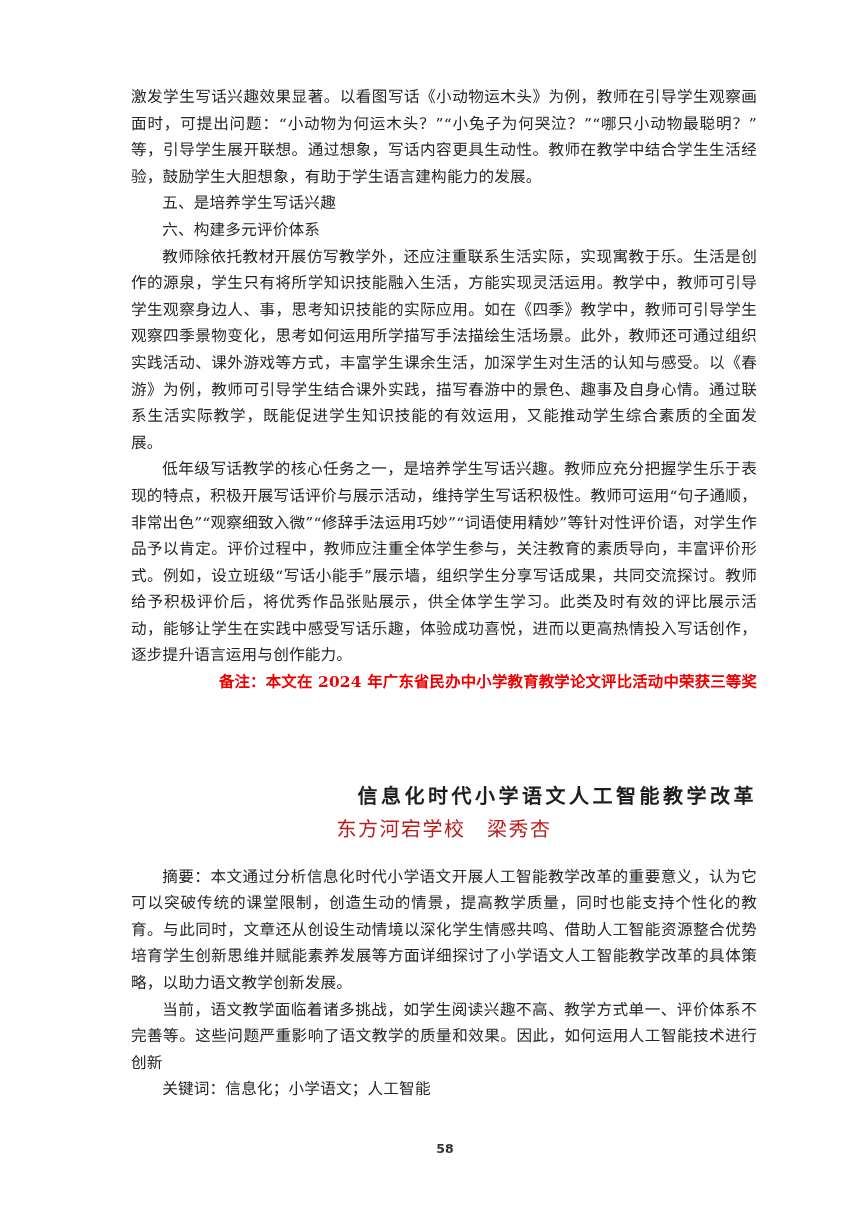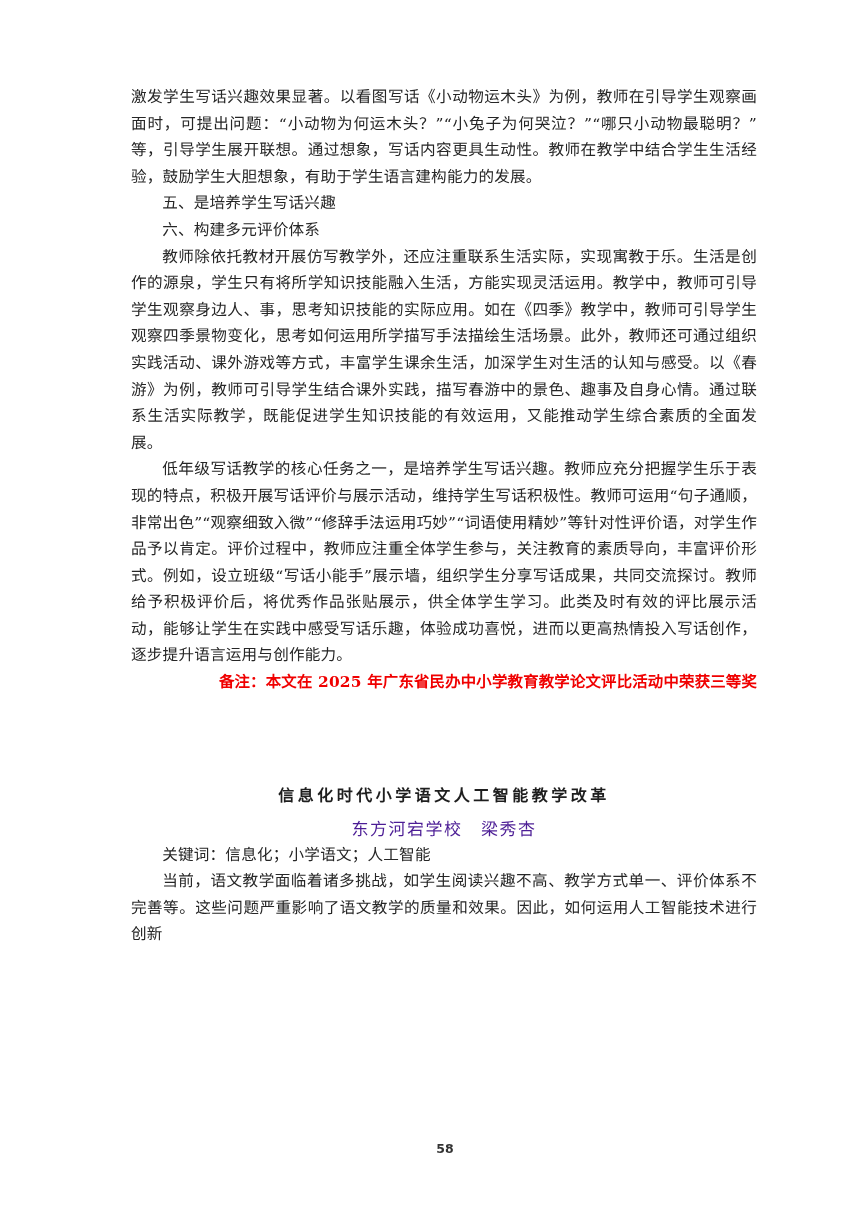--- a/index.html
+++ b/index.html
@@ -35,34 +35,34 @@
     margin: 0;
     font-size: 15.4px;
     line-height: 26.6px;
     font-weight: bold;
     color: #f00000;
     text-align: right;
     letter-spacing: 0.2px;
   }
   h1.title {
     margin: 83px 0 0 0;
-    font-size: 16px;
+    font-size: 20px;
     line-height: 34px;
     font-weight: bold;
-    text-align: center;
+    text-align: right;
     letter-spacing: 3.5px;
     color: #1e1e1e;
   }
   p.author {
     margin: 3px 0 0 0;
-    font-size: 17px;
+    font-size: 20px;
     line-height: 26px;
     text-align: center;
     letter-spacing: 1.5px;
-    color: #4c1d95;
+    color: #b91c1c;
   }
   p.abstract { margin-top: 22px; }
   .footer {
     position: absolute;
     left: 0;
     right: 0;
     top: 1138px;
     text-align: center;
   }
   .page-number {
@@ -83,29 +83,30 @@
 
     <p class="body indent">五、是培养学生写话兴趣</p>
 
     <p class="body indent">六、构建多元评价体系</p>
 
     <p class="body indent">教师除依托教材开展仿写教学外，还应注重联系生活实际，实现寓教于乐。生活是创作的源泉，学生只有将所学知识技能融入生活，方能实现灵活运用。教学中，教师可引导学生观察身边人、事，思考知识技能的实际应用。如在《四季》教学中，教师可引导学生观察四季景物变化，思考如何运用所学描写手法描绘生活场景。此外，教师还可通过组织实践活动、课外游戏等方式，丰富学生课余生活，加深学生对生活的认知与感受。以《春游》为例，教师可引导学生结合课外实践，描写春游中的景色、趣事及自身心情。通过联系生活实际教学，既能促进学生知识技能的有效运用，又能推动学生综合素质的全面发展。</p>
 
     <p class="body indent">低年级写话教学的核心任务之一，是培养学生写话兴趣。教师应充分把握学生乐于表现的特点，积极开展写话评价与展示活动，维持学生写话积极性。教师可运用“句子通顺，非常出色”“观察细致入微”“修辞手法运用巧妙”“词语使用精妙”等针对性评价语，对学生作品予以肯定。评价过程中，教师应注重全体学生参与，关注教育的素质导向，丰富评价形式。例如，设立班级“写话小能手”展示墙，组织学生分享写话成果，共同交流探讨。教师给予积极评价后，将优秀作品张贴展示，供全体学生学习。此类及时有效的评比展示活动，能够让学生在实践中感受写话乐趣，体验成功喜悦，进而以更高热情投入写话创作，逐步提升语言运用与创作能力。</p>
 
 
-    <p class="note">备注：本文在 2025 年广东省民办中小学教育教学论文评比活动中荣获三等奖</p>
+    <p class="note">备注：本文在 2024 年广东省民办中小学教育教学论文评比活动中荣获三等奖</p>
 
     <h1 class="title">信息化时代小学语文人工智能教学改革</h1>
 
     <p class="author">东方河宕学校　梁秀杏</p>
 
+    <p class="body indent abstract">摘要：本文通过分析信息化时代小学语文开展人工智能教学改革的重要意义，认为它可以突破传统的课堂限制，创造生动的情景，提高教学质量，同时也能支持个性化的教育。与此同时，文章还从创设生动情境以深化学生情感共鸣、借助人工智能资源整合优势培育学生创新思维并赋能素养发展等方面详细探讨了小学语文人工智能教学改革的具体策略，以助力语文教学创新发展。</p>
+
+    <p class="body indent">当前，语文教学面临着诸多挑战，如学生阅读兴趣不高、教学方式单一、评价体系不完善等。这些问题严重影响了语文教学的质量和效果。因此，如何运用人工智能技术进行创新</p>
 
     <p class="body indent">关键词：信息化；小学语文；人工智能</p>
-
-    <p class="body indent">当前，语文教学面临着诸多挑战，如学生阅读兴趣不高、教学方式单一、评价体系不完善等。这些问题严重影响了语文教学的质量和效果。因此，如何运用人工智能技术进行创新</p>
 
   </main>
 
   <footer class="footer">
     <span class="page-number">58</span>
   </footer>
 </div>
 
 </body></html>

